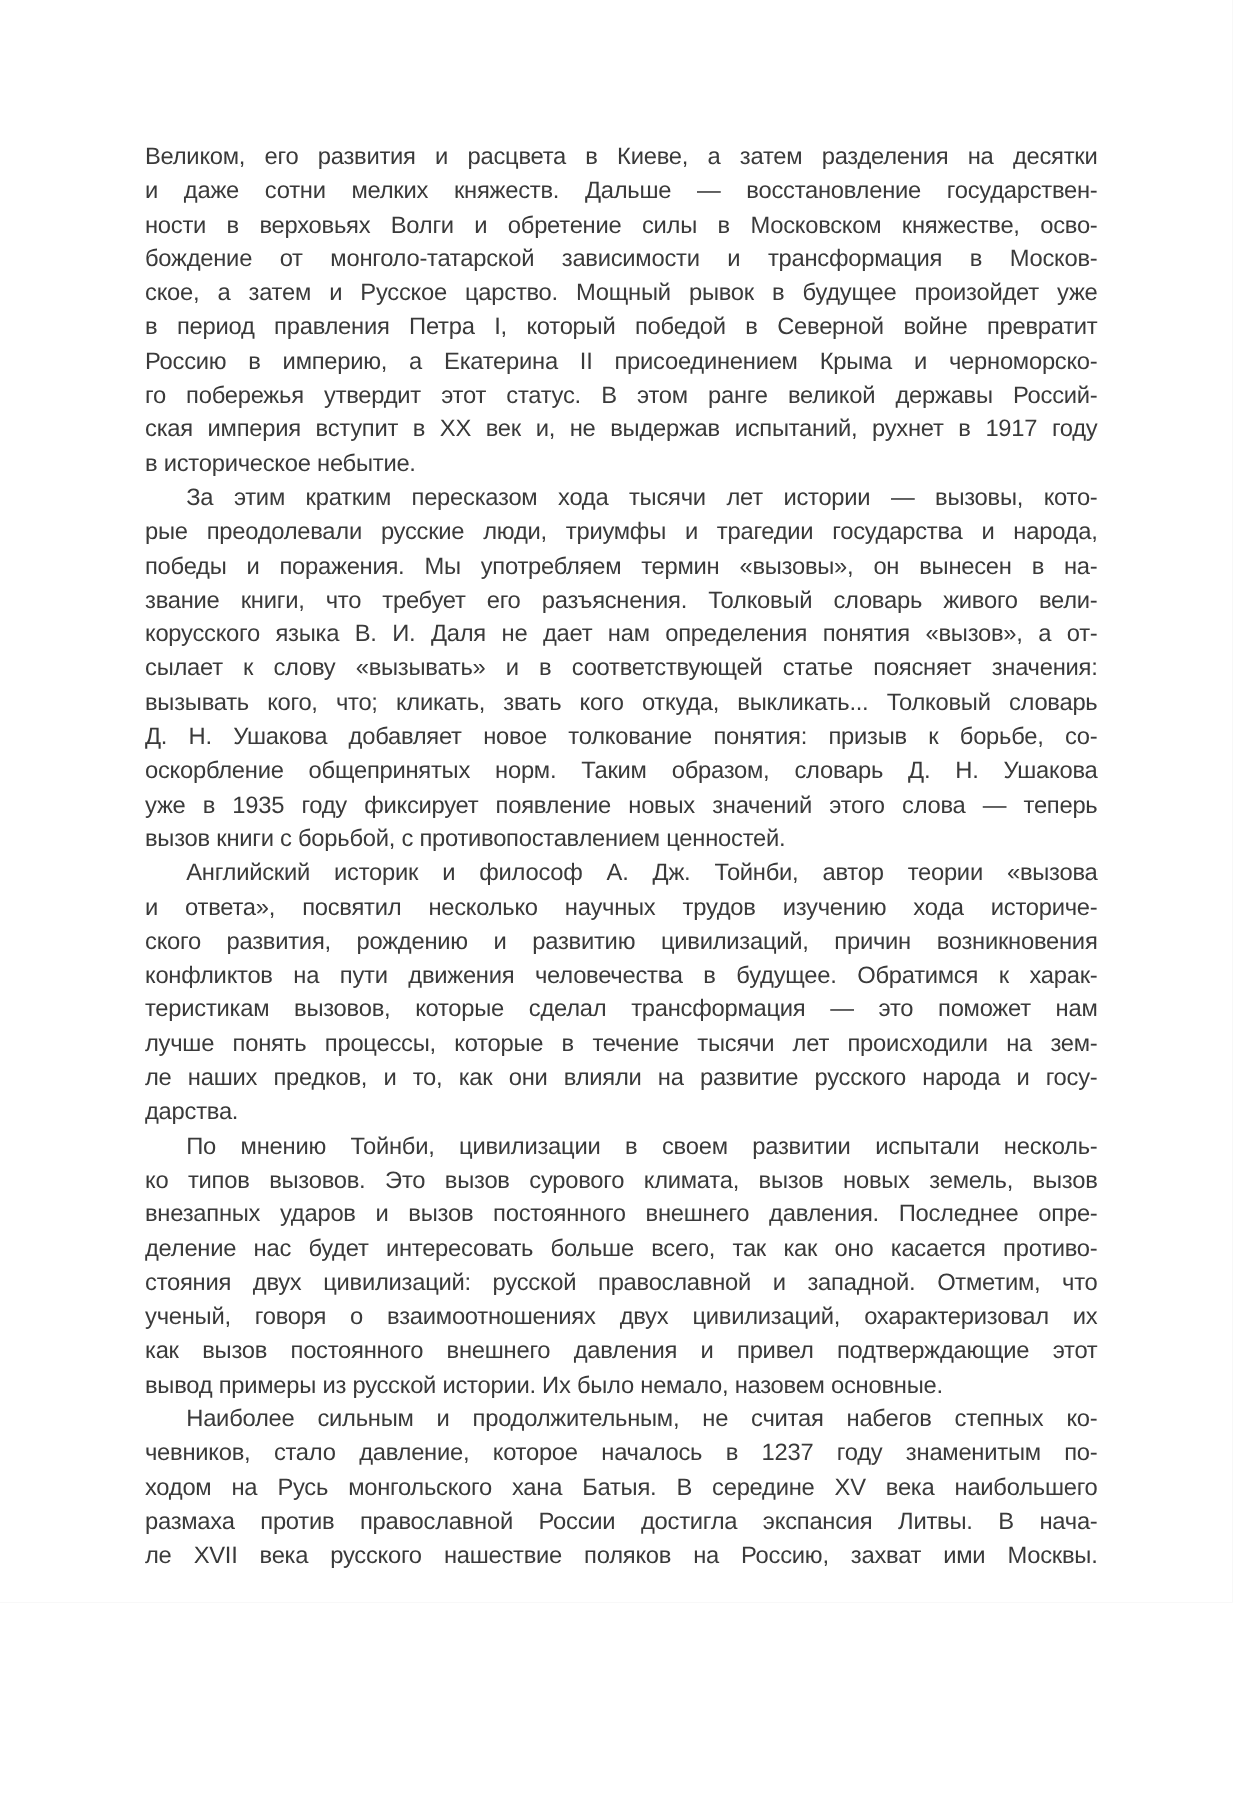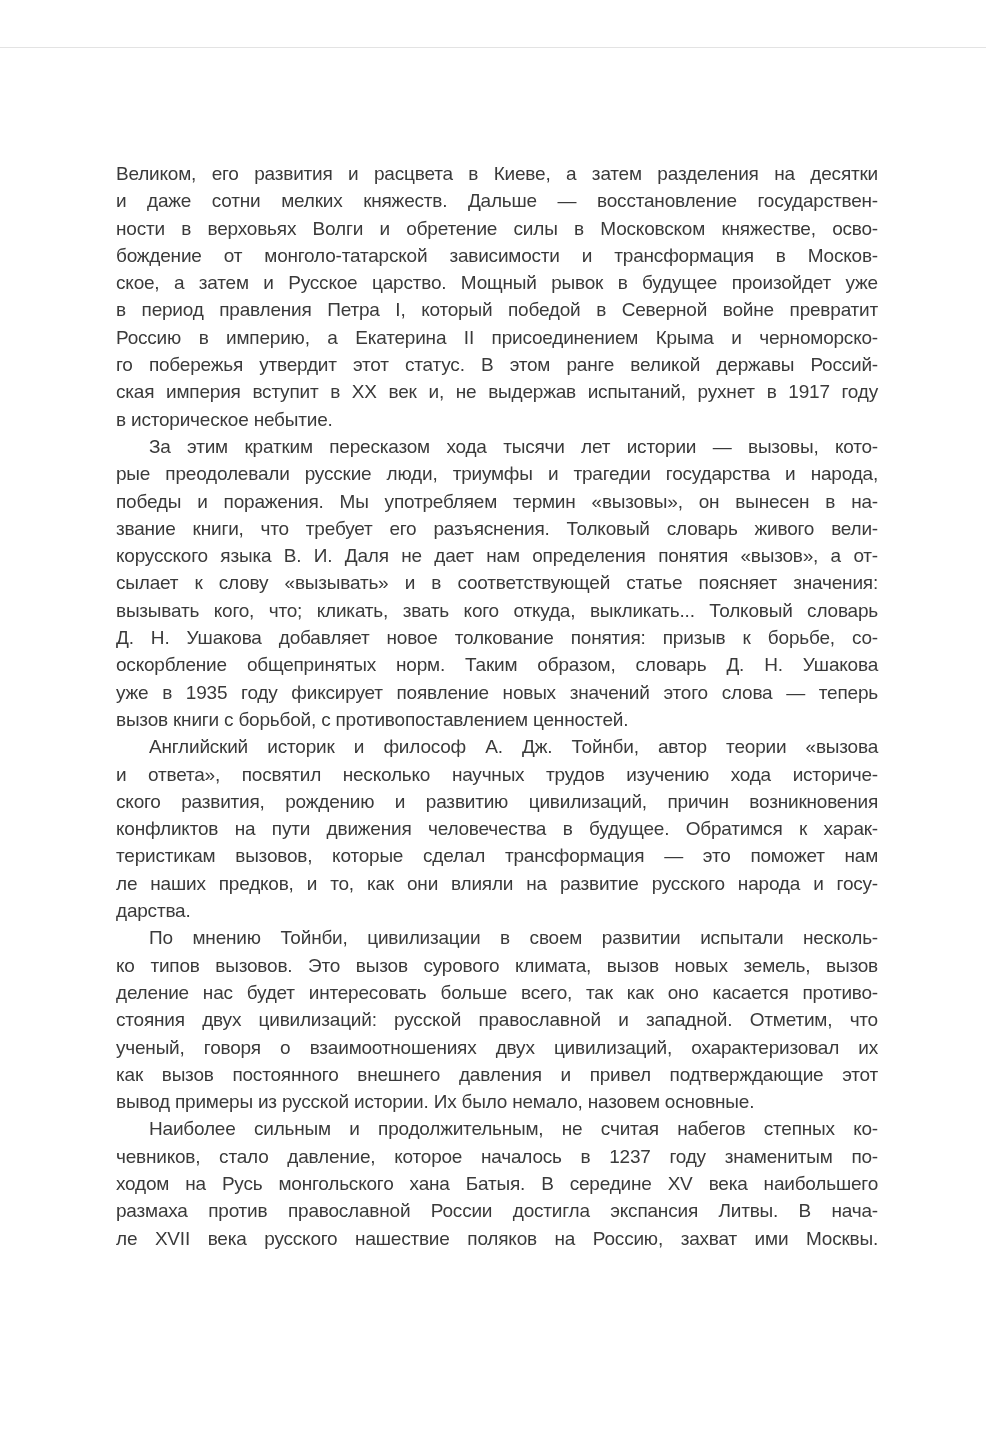--- a/index.html
+++ b/index.html
@@ -9,21 +9,20 @@
   }
   .page {
     position: relative;
     width: 986px;
     height: 1282px;
     background: #ffffff;
     box-sizing: border-box;
     outline: 1px solid #e3e3e3;
     overflow: hidden;
     font-family: "Liberation Sans", "DejaVu Sans", sans-serif;
-    margin-top: 48px;
   }
   .text-block {
     position: absolute;
     left: 116px;
     top: 112px;
     width: 762px;
     color: #3a3a3a;
     font-size: 19px;
     line-height: 27.3px;
     letter-spacing: -0.2px;
@@ -95,26 +94,28 @@
         <div class="pline">оскорбление общепринятых норм. Таким образом, словарь Д. Н. Ушакова</div>
         <div class="pline">уже в 1935 году фиксирует появление новых значений этого слова — теперь</div>
         <div class="pline endline">вызов книги с борьбой, с противопоставлением ценностей.</div>
       </div>
       <div class="paragraph">
         <div class="pline indent">Английский историк и философ А. Дж. Тойнби, автор теории «вызова</div>
         <div class="pline">и ответа», посвятил несколько научных трудов изучению хода историче-</div>
         <div class="pline">ского развития, рождению и развитию цивилизаций, причин возникновения</div>
         <div class="pline">конфликтов на пути движения человечества в будущее. Обратимся к харак-</div>
         <div class="pline">теристикам вызовов, которые сделал трансформация — это поможет нам</div>
+        <div class="pline">лучше понять процессы, которые в течение тысячи лет происходили на зем-</div>
         <div class="pline">ле наших предков, и то, как они влияли на развитие русского народа и госу-</div>
         <div class="pline endline">дарства.</div>
       </div>
       <div class="paragraph">
         <div class="pline indent">По мнению Тойнби, цивилизации в своем развитии испытали несколь-</div>
         <div class="pline">ко типов вызовов. Это вызов сурового климата, вызов новых земель, вызов</div>
+        <div class="pline">внезапных ударов и вызов постоянного внешнего давления. Последнее опре-</div>
         <div class="pline">деление нас будет интересовать больше всего, так как оно касается противо-</div>
         <div class="pline">стояния двух цивилизаций: русской православной и западной. Отметим, что</div>
         <div class="pline">ученый, говоря о взаимоотношениях двух цивилизаций, охарактеризовал их</div>
         <div class="pline">как вызов постоянного внешнего давления и привел подтверждающие этот</div>
         <div class="pline endline">вывод примеры из русской истории. Их было немало, назовем основные.</div>
       </div>
       <div class="paragraph">
         <div class="pline indent">Наиболее сильным и продолжительным, не считая набегов степных ко-</div>
         <div class="pline">чевников, стало давление, которое началось в 1237 году знаменитым по-</div>
         <div class="pline">ходом на Русь монгольского хана Батыя. В середине XV века наибольшего</div>

